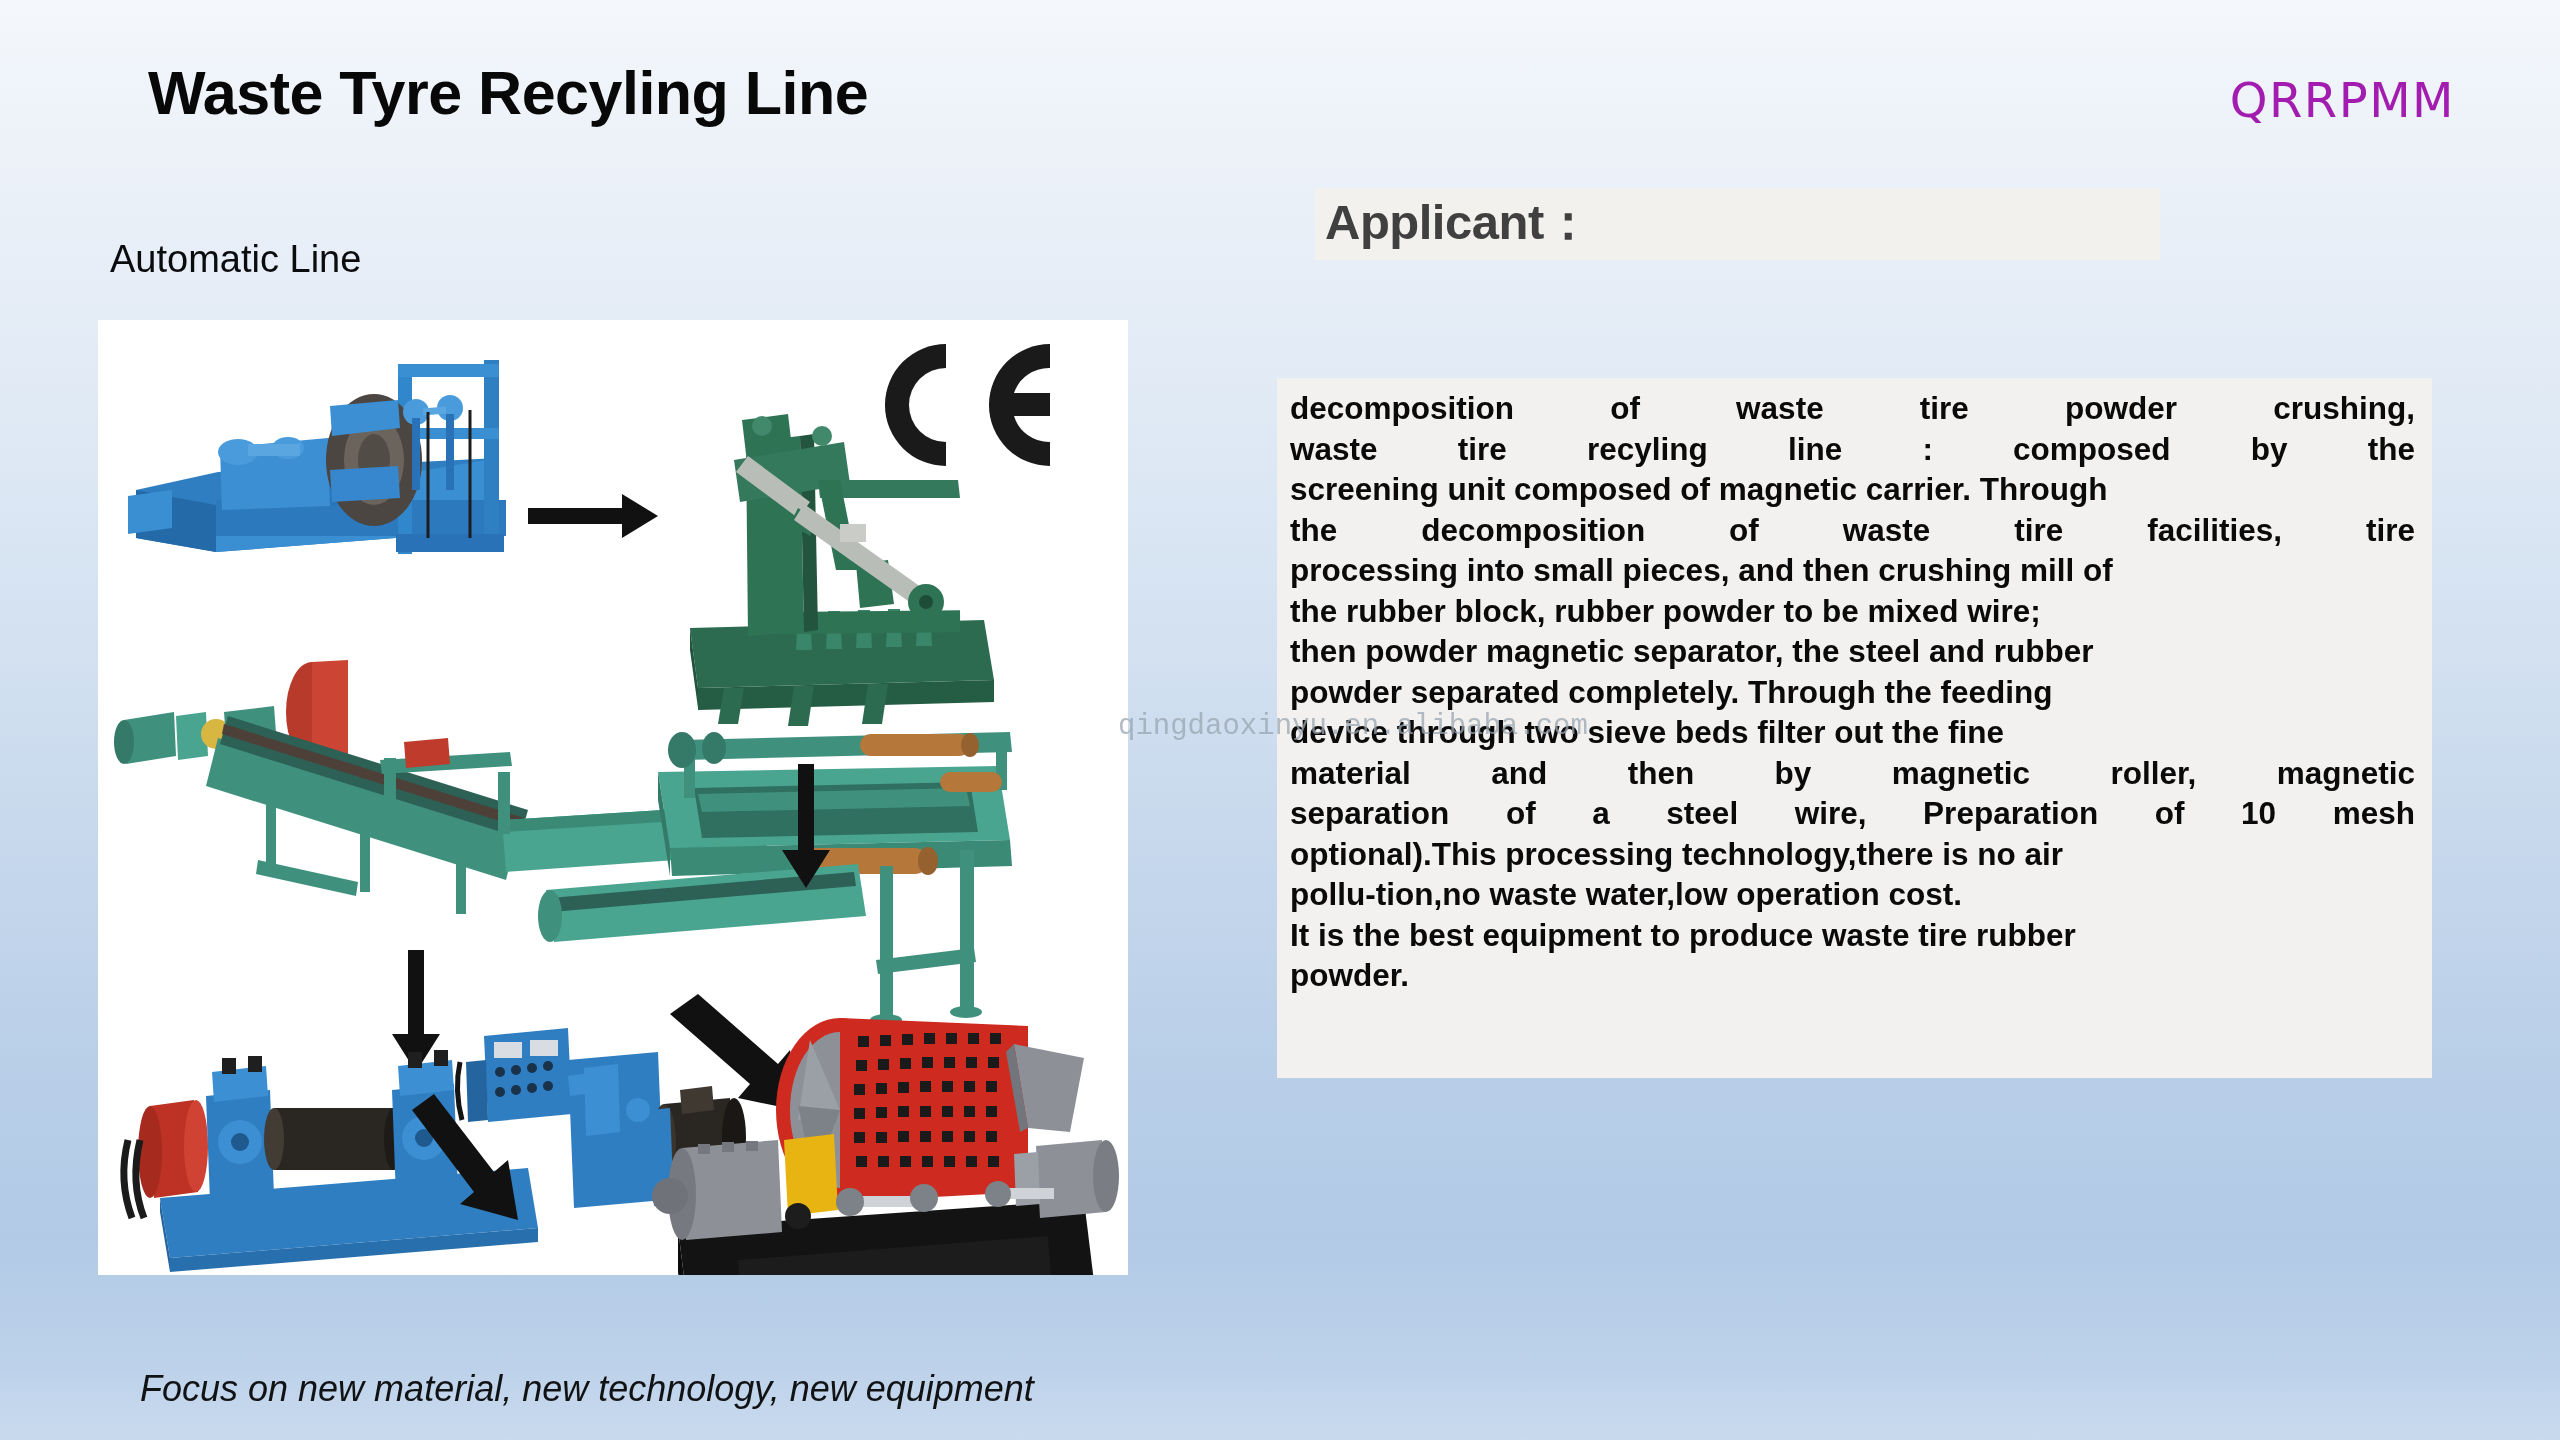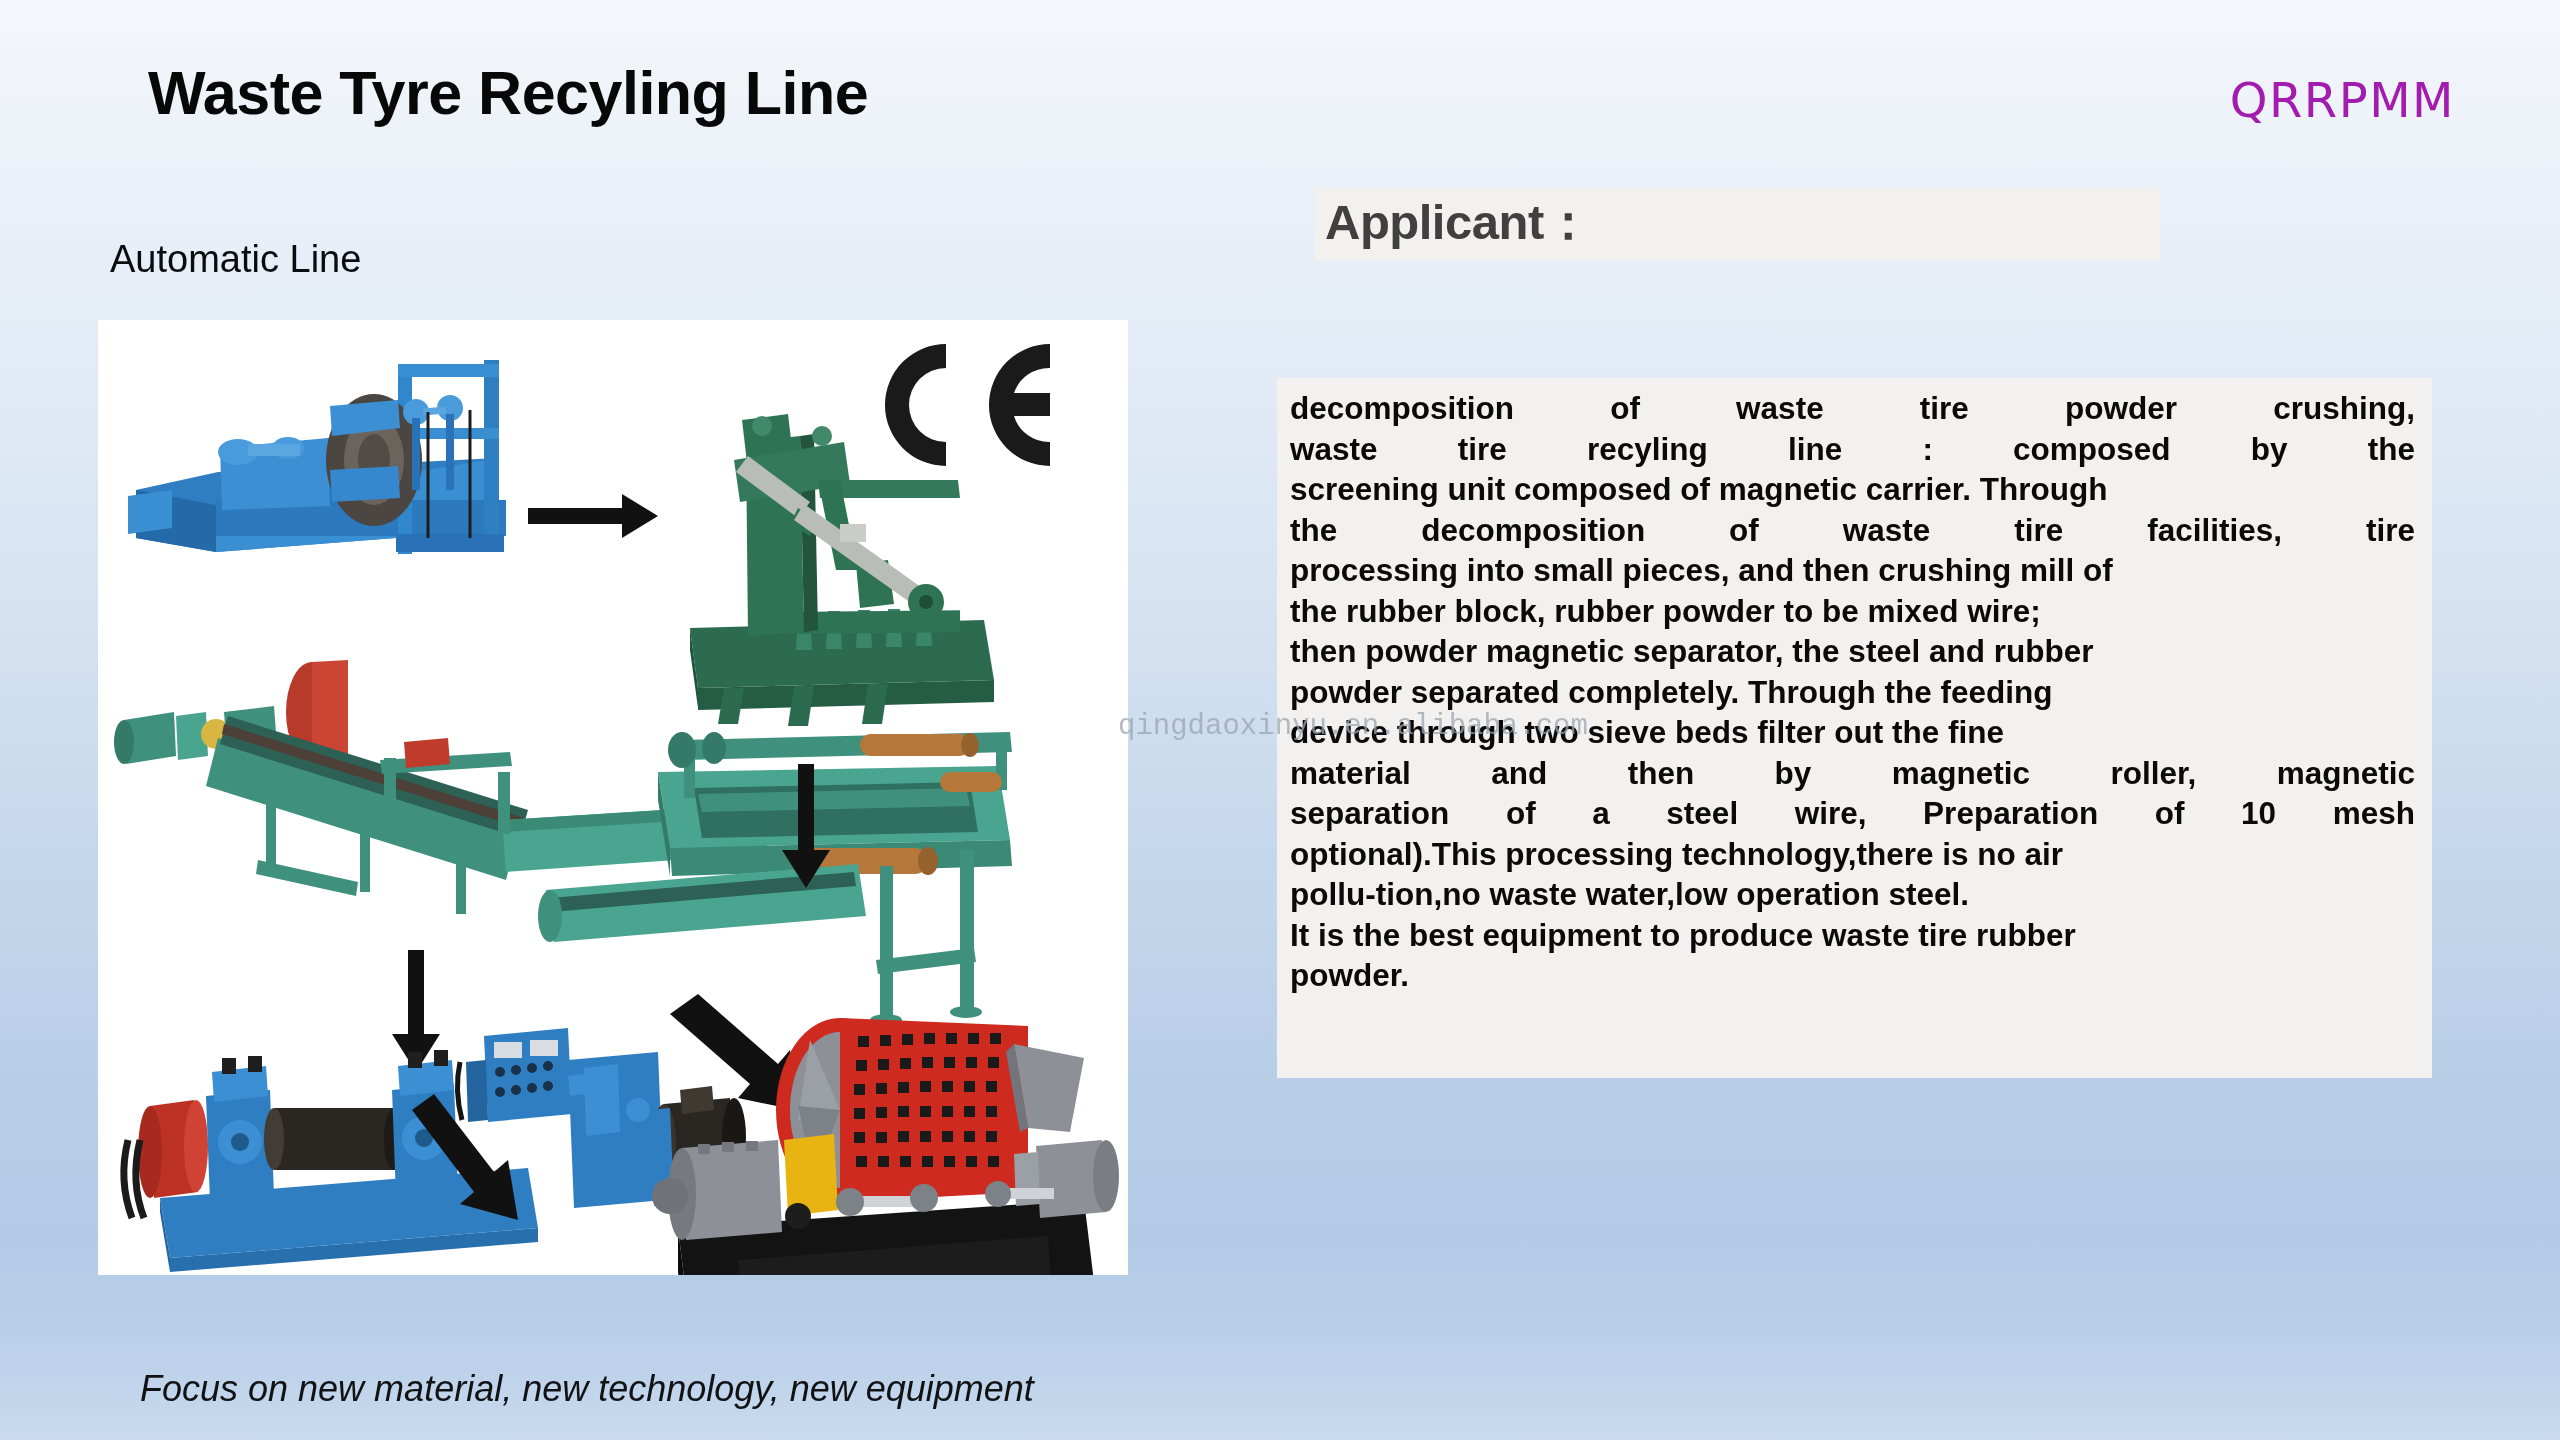--- a/index.html
+++ b/index.html
@@ -519,21 +519,21 @@
     <p>screening unit composed of magnetic carrier. Through</p>
     <p class="p-just">the decomposition of waste tire facilities, tire</p>
     <p>processing into small pieces, and then crushing mill of</p>
     <p>the rubber block, rubber powder to be mixed wire;</p>
     <p>then powder magnetic separator, the steel and rubber</p>
     <p>powder separated completely. Through the feeding</p>
     <p>device through two sieve beds filter out the fine</p>
     <p class="p-just">material and then by magnetic roller, magnetic</p>
     <p class="p-just">separation of a steel wire, Preparation of 10 mesh</p>
     <p>optional).This processing technology,there is no air</p>
-    <p>pollu-tion,no waste water,low operation steel.</p>
+    <p>pollu-tion,no waste water,low operation cost.</p>
     <p>It is the best equipment to produce waste tire rubber</p>
     <p>powder.</p>
   </div>
 
   <div class="watermark">qingdaoxinyu.en.alibaba.com</div>
 
   <div class="tagline">Focus on new material, new technology, new equipment</div>
 
 </div>
 

